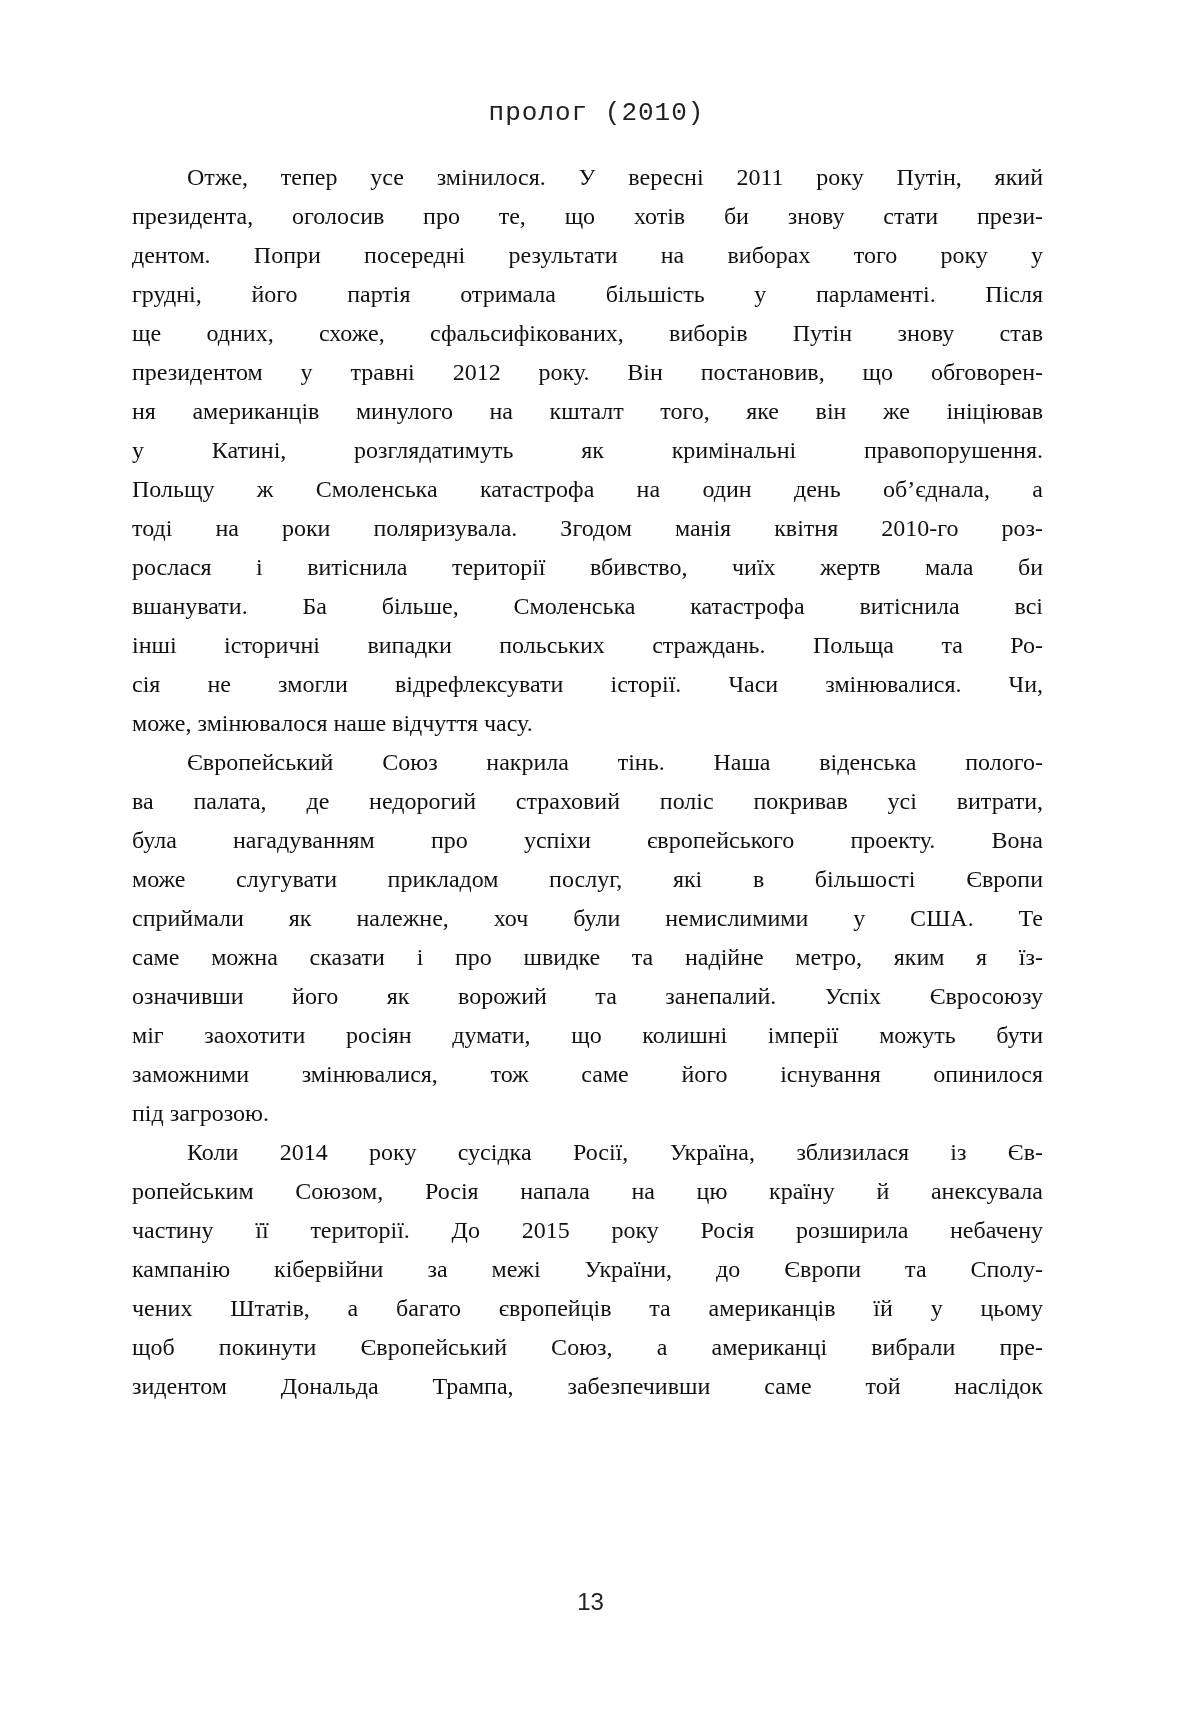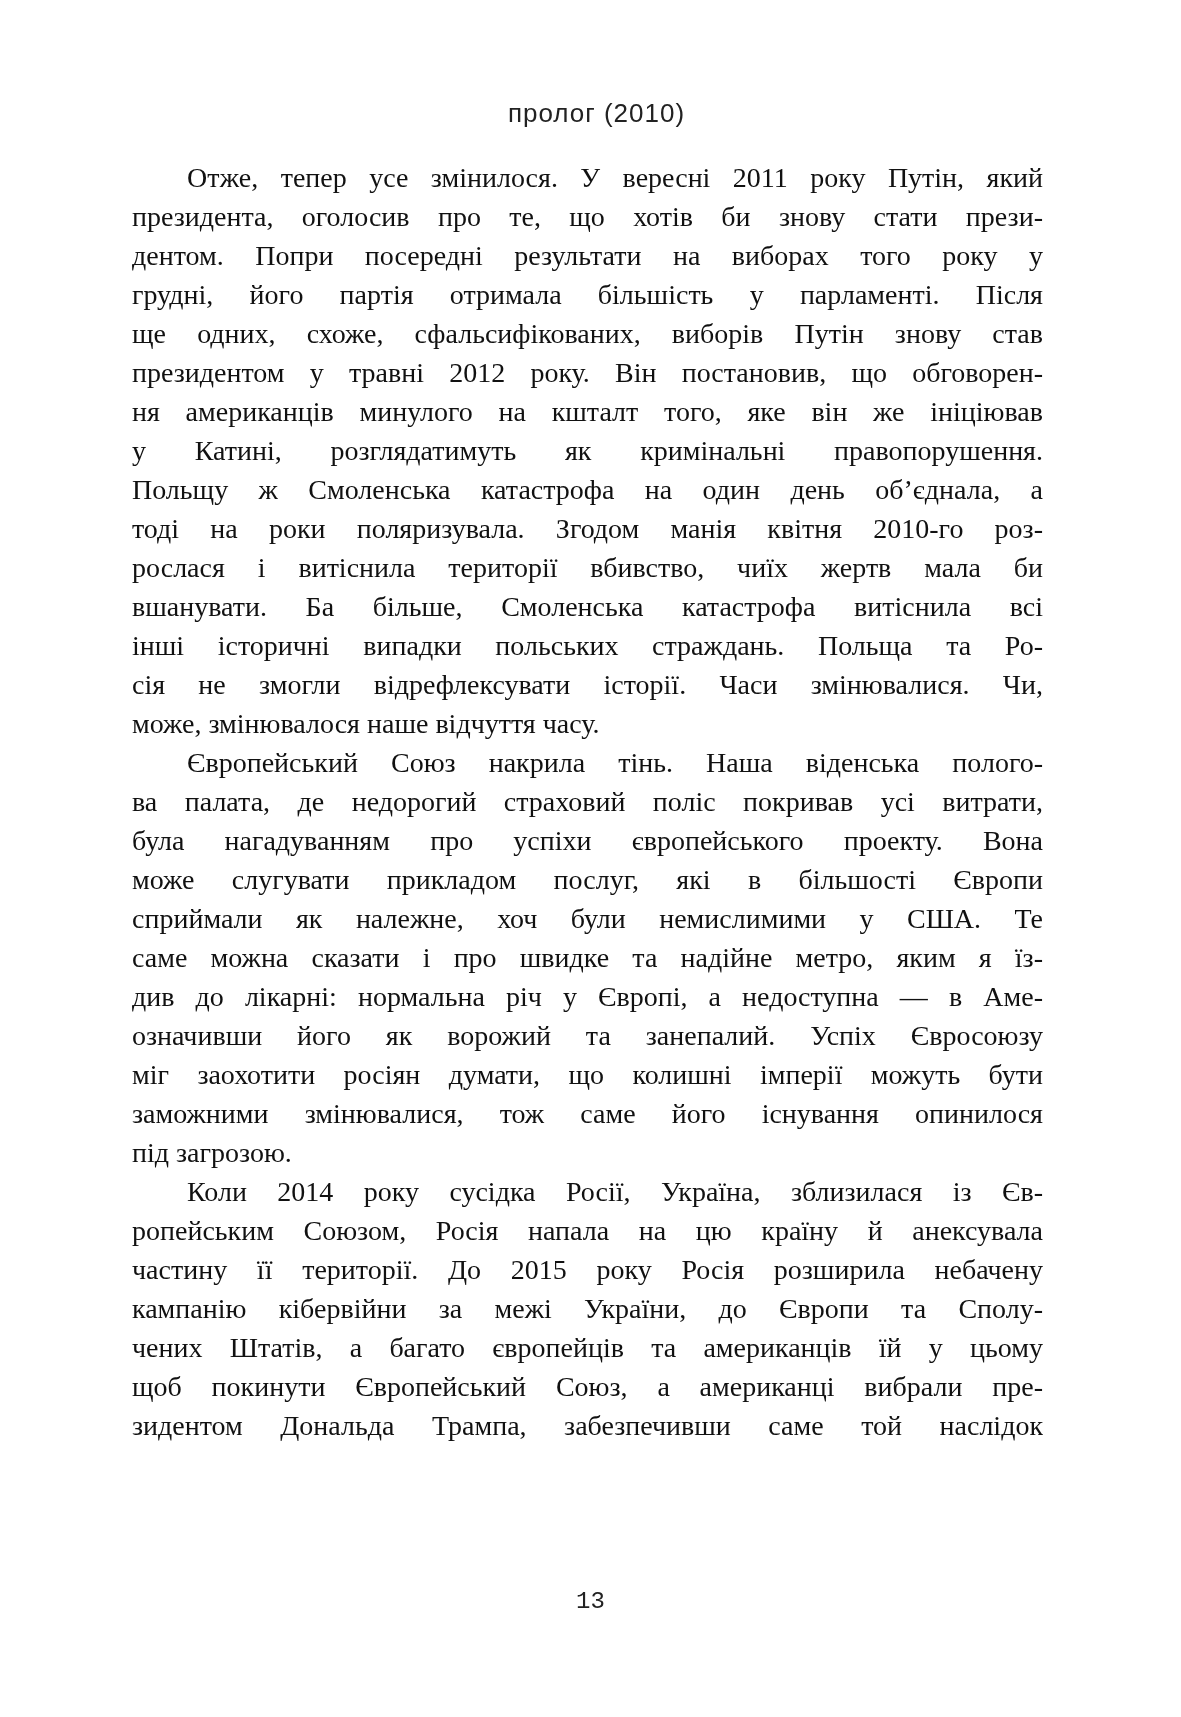--- a/index.html
+++ b/index.html
@@ -13,53 +13,53 @@
     position: relative;
     font-family: "Liberation Serif", serif;
     color: #111111;
   }
   .running-header {
     position: absolute;
     top: 98px;
     left: 12px;
     right: 0;
     text-align: center;
-    font-family: Liberation Sans, sans-serif;
+    font-family: Liberation Mono, monospace;
     font-size: 26px;
     letter-spacing: 1px;
     color: #222222;
   }
   .text-block {
     position: absolute;
     top: 158px;
     left: 132px;
     width: 911px;
   }
   .line {
-    font-size: 28px;
+    font-size: 24px;
     line-height: 39px;
     height: 39px;
     overflow: hidden;
     text-align: justify;
     text-align-last: justify;
     white-space: normal;
   }
   .line.first {
     text-indent: 55px;
   }
   .line.lastline {
     text-align-last: left;
   }
   .page-number {
     position: absolute;
     top: 1588px;
     left: 0;
     right: 0;
     text-align: center;
-    font-family: Liberation Mono, monospace;
+    font-family: Liberation Sans, sans-serif;
     font-size: 24px;
     color: #222222;
   }
 </style>
 </head>
 <body>
 
 <div class="running-header">пролог (2010)</div>
 
 <div class="text-block" id="text-block">
@@ -77,21 +77,20 @@
     <div class="line">вшанувати. Ба більше, Смоленська катастрофа витіснила всі</div>
     <div class="line">інші історичні випадки польських страждань. Польща та Ро-</div>
     <div class="line">сія не змогли відрефлексувати історії. Часи змінювалися. Чи,</div>
     <div class="line lastline">може, змінювалося наше відчуття часу.</div>
     <div class="line first">Європейський Союз накрила тінь. Наша віденська полого-</div>
     <div class="line">ва палата, де недорогий страховий поліс покривав усі витрати,</div>
     <div class="line">була нагадуванням про успіхи європейського проекту. Вона</div>
     <div class="line">може слугувати прикладом послуг, які в більшості Європи</div>
     <div class="line">сприймали як належне, хоч були немислимими у США. Те</div>
     <div class="line">саме можна сказати і про швидке та надійне метро, яким я їз-</div>
-    <div class="line">див до лікарні: нормальна річ у Європі, а недоступна — в Аме-</div>
     <div class="line">означивши його як ворожий та занепалий. Успіх Євросоюзу</div>
     <div class="line">міг заохотити росіян думати, що колишні імперії можуть бути</div>
     <div class="line">заможними змінювалися, тож саме його існування опинилося</div>
     <div class="line lastline">під загрозою.</div>
     <div class="line first">Коли 2014 року сусідка Росії, Україна, зблизилася із Єв-</div>
     <div class="line">ропейським Союзом, Росія напала на цю країну й анексувала</div>
     <div class="line">частину її території. До 2015 року Росія розширила небачену</div>
     <div class="line">кампанію кібервійни за межі України, до Європи та Сполу-</div>
     <div class="line">чених Штатів, а багато європейців та американців їй у цьому</div>
     <div class="line">щоб покинути Європейський Союз, а американці вибрали пре-</div>

